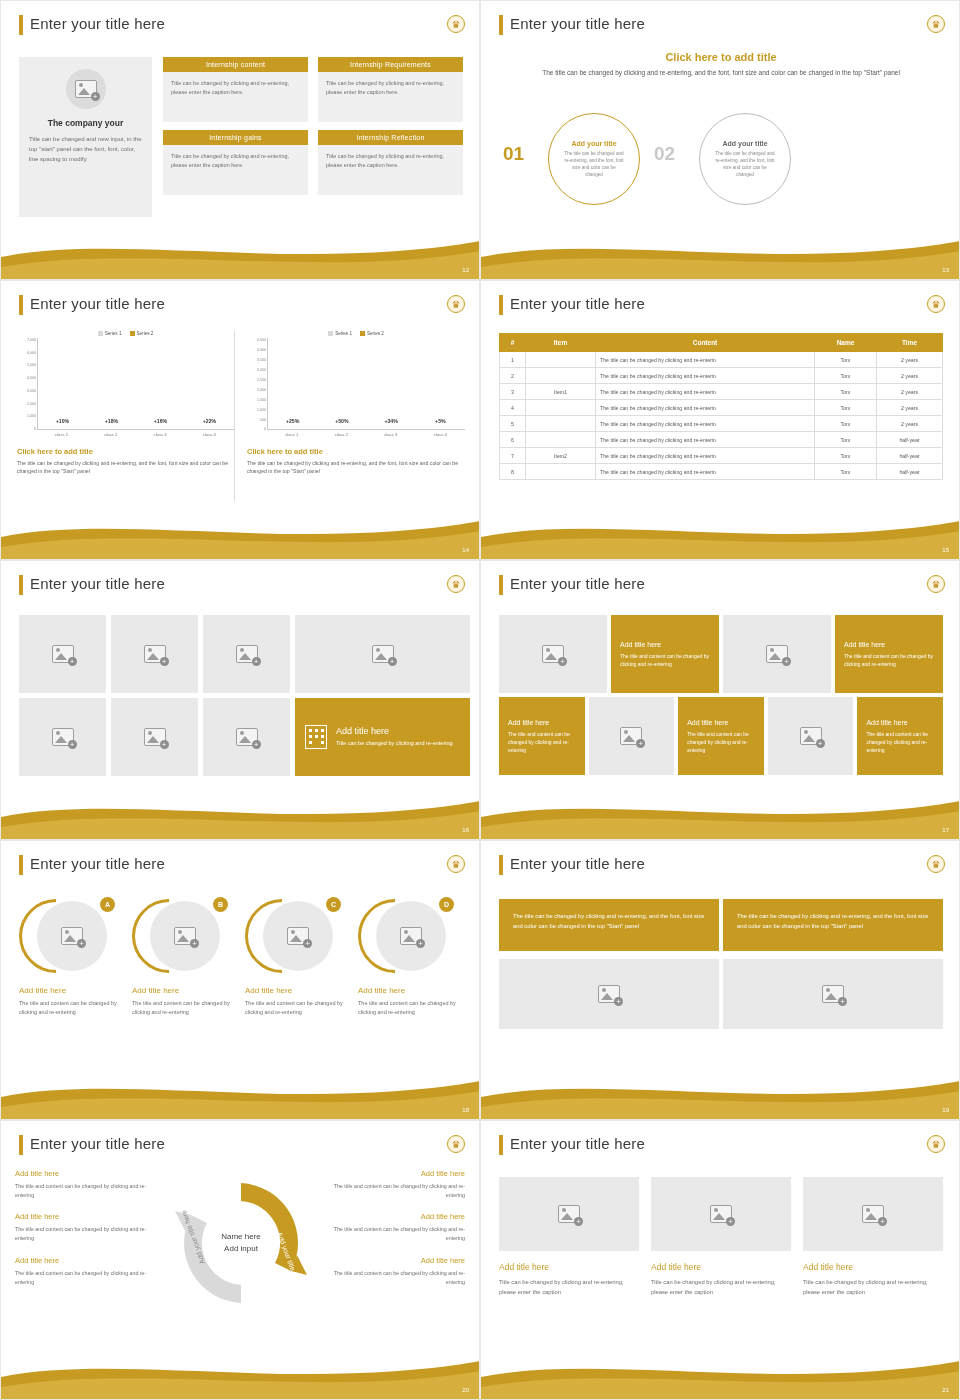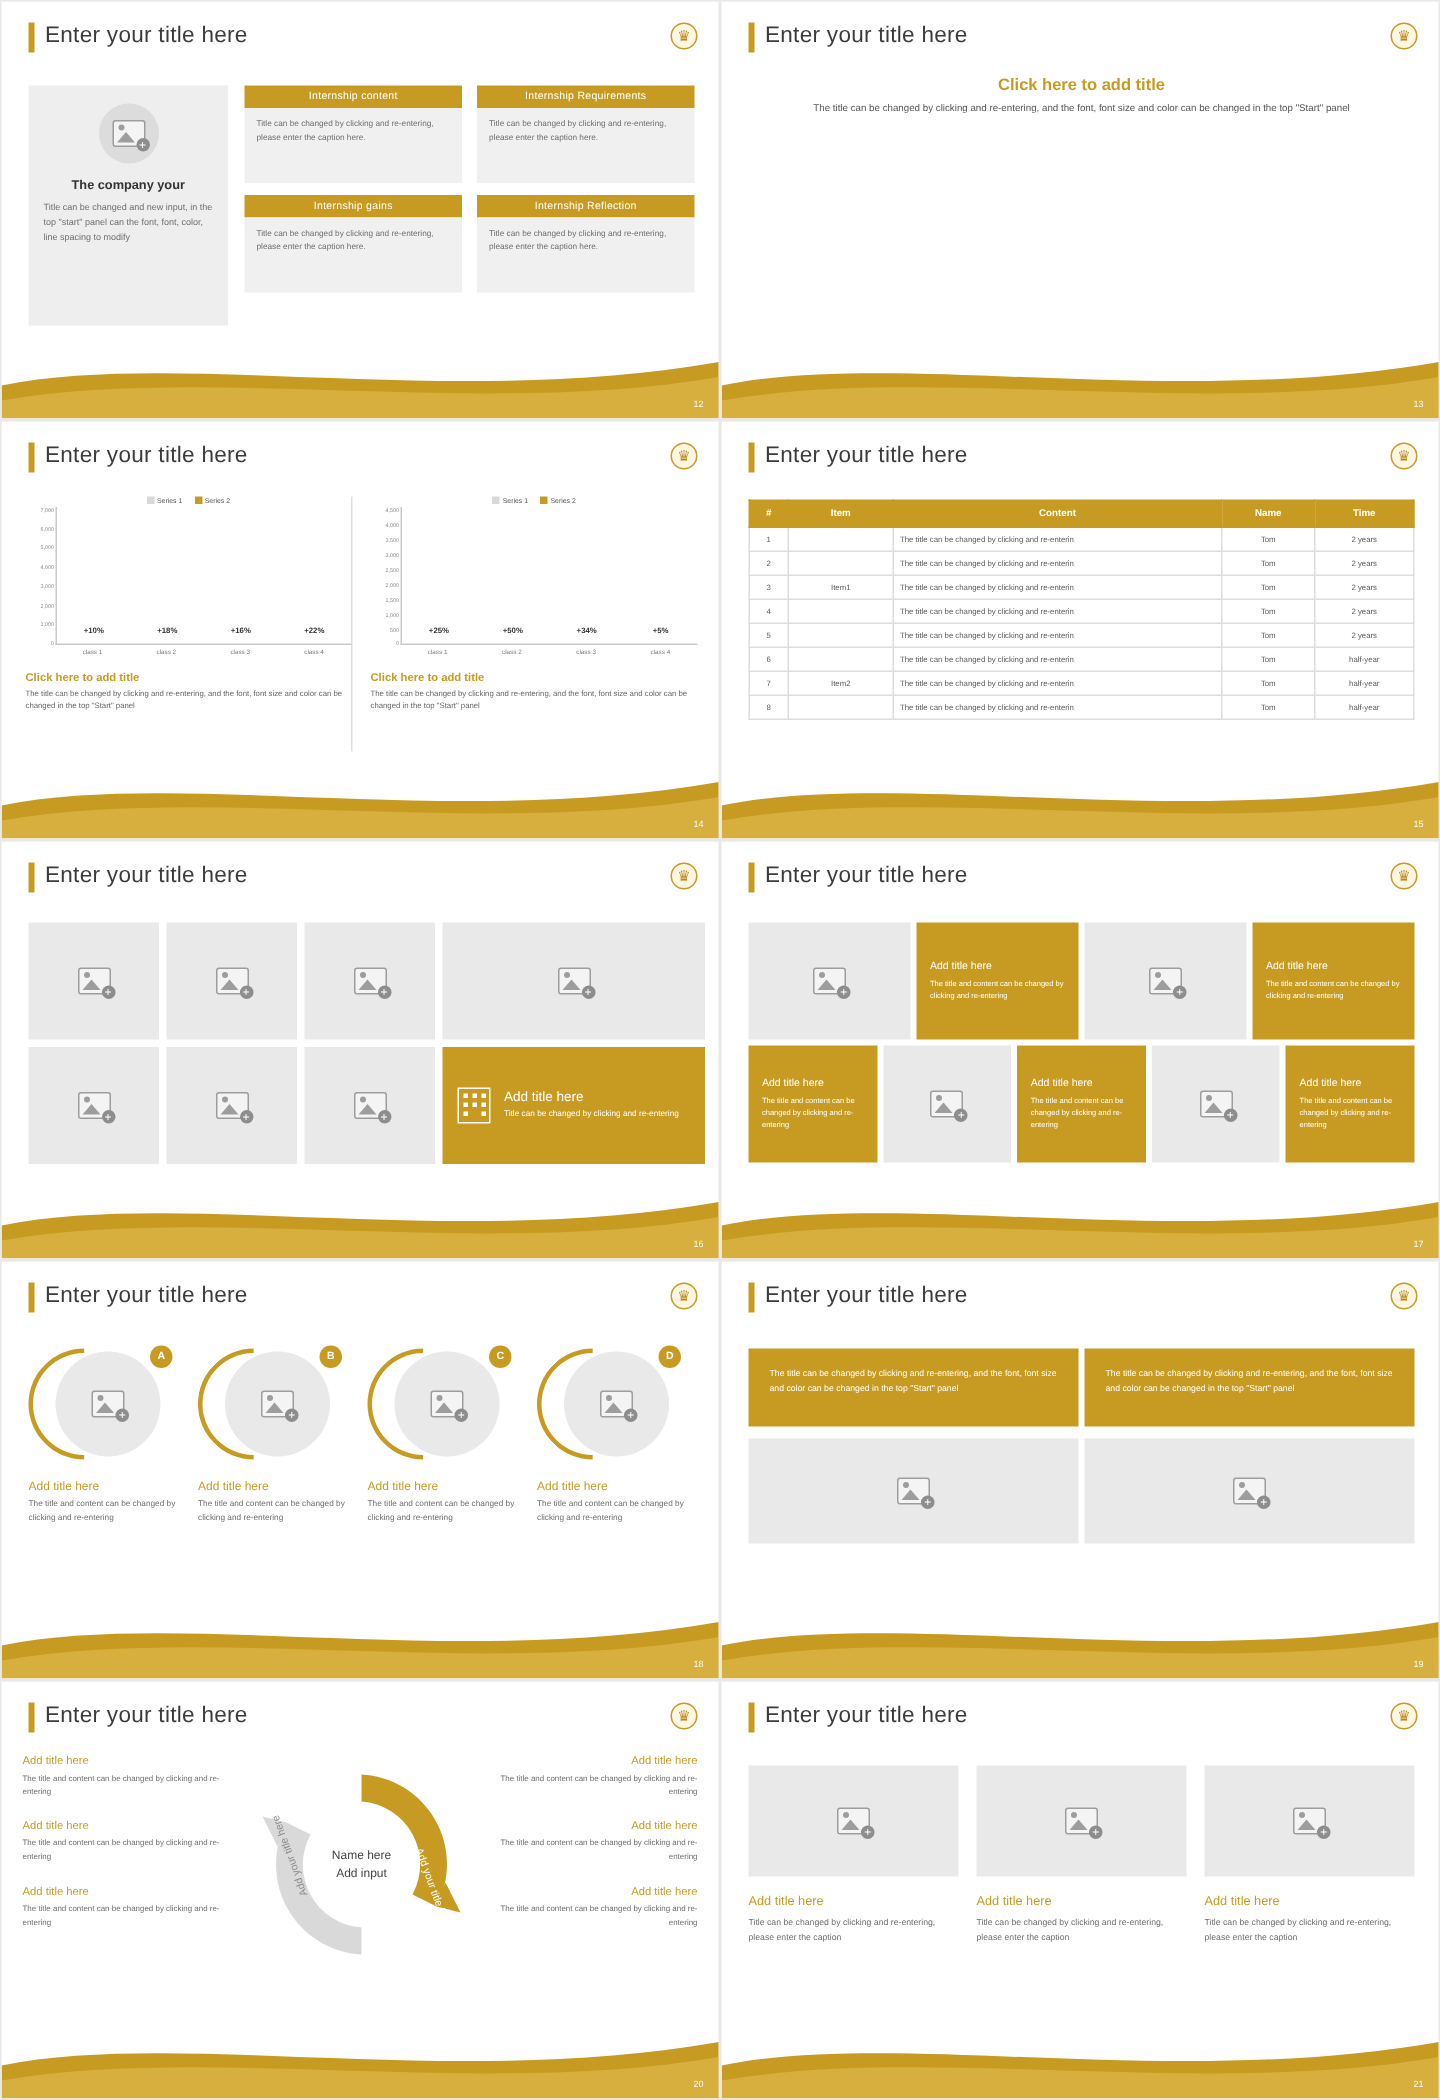--- a/index.html
+++ b/index.html
@@ -271,20 +271,34 @@
       <div class="s-title">Enter your title here</div>
     </div>
     <div class="badge">♛</div>
 
     <div class="s13-h">
       <div class="t">Click here to add title</div>
       <div class="s">The title can be changed by clicking and re-entering, and the font, font size and color can be changed in the top "Start" panel</div>
     </div>
 
     <div class="s13-row">
+      <div class="s13-item">
+        <div class="s13-num active">01</div>
+        <div class="s13-ring active">
+          <div class="rt">Add your title</div>
+          <div class="rb">The title can be changed and re-entering, and the font, font size and color can be changed</div>
+        </div>
+      </div>
+      <div class="s13-item">
+        <div class="s13-num">02</div>
+        <div class="s13-ring">
+          <div class="rt">Add your title</div>
+          <div class="rb">The title can be changed and re-entering, and the font, font size and color can be changed</div>
+        </div>
+      </div>
     </div>
 
     <div class="wave">
       <svg viewBox="0 0 480 52" preserveAspectRatio="none">
         <path d="M0,30 C120,6 300,46 480,14 L480,52 L0,52 Z" fill="#c79b22"></path>
         <path d="M0,40 C140,16 320,52 480,24 L480,52 L0,52 Z" fill="#e6c45c" opacity=".5"></path>
       </svg>
     </div>
     <div class="pagenum">13</div>
   </div>

